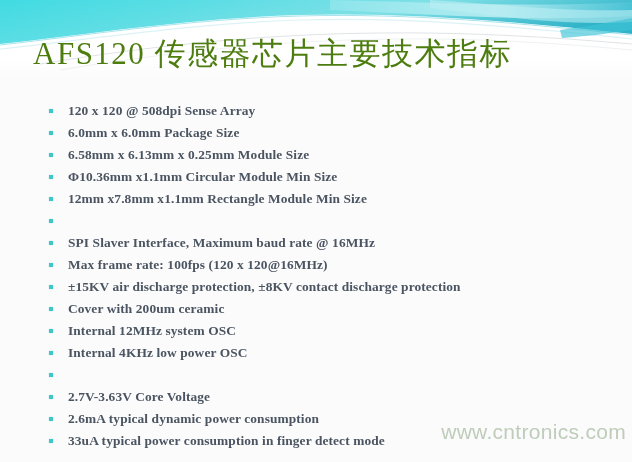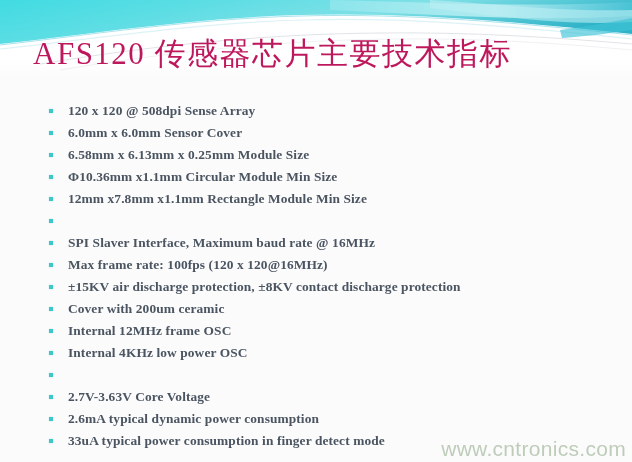--- a/index.html
+++ b/index.html
@@ -36,21 +36,21 @@
 
   
   #slide-title {
     position: absolute;
     left: 33px;
     top: 36px;
     font-family: "Liberation Serif", serif;
     font-size: 31px;
     line-height: 36px;
     letter-spacing: 1.5px;
-    color: #be185d;
+    color: #4d7c0f;
     white-space: nowrap;
     text-shadow: 0 1px 0 rgba(255,255,255,0.55);
   }
 
   
   #bullet-list {
     position: absolute;
     left: 0;
     top: 88px;
     width: 632px;
@@ -81,21 +81,21 @@
     color: #4b5561;
     white-space: nowrap;
     letter-spacing: 0.1px;
     font-weight: 600;
   }
 
   
   #watermark {
     position: absolute;
     right: 6px;
-    bottom: 1px;
+    bottom: 18px;
     font-family: "Liberation Sans", sans-serif;
     font-size: 21px;
     letter-spacing: 0.3px;
     color: #b9c9b4;
     opacity: 0.92;
     white-space: nowrap;
     margin-top: 32px;
   }
 </style>
 </head>
@@ -144,21 +144,21 @@
   <div id="slide-title">AFS120 传感器芯片主要技术指标</div>
 
   <ul id="bullet-list">
 
     <li class="bullet-row">
       <span class="bullet-marker"></span>
       <span class="bullet-text">120 x 120 @ 508dpi Sense Array</span>
     </li>
     <li class="bullet-row">
       <span class="bullet-marker"></span>
-      <span class="bullet-text">6.0mm x 6.0mm Sensor Cover</span>
+      <span class="bullet-text">6.0mm x 6.0mm Package Size</span>
     </li>
     <li class="bullet-row">
       <span class="bullet-marker"></span>
       <span class="bullet-text">6.58mm x 6.13mm x 0.25mm Module Size</span>
     </li>
     <li class="bullet-row">
       <span class="bullet-marker"></span>
       <span class="bullet-text">Φ10.36mm x1.1mm Circular Module Min Size</span>
     </li>
     <li class="bullet-row">
@@ -179,21 +179,21 @@
     <li class="bullet-row">
       <span class="bullet-marker"></span>
       <span class="bullet-text">±15KV air discharge protection, ±8KV contact discharge protection</span>
     </li>
     <li class="bullet-row">
       <span class="bullet-marker"></span>
       <span class="bullet-text">Cover with 200um ceramic</span>
     </li>
     <li class="bullet-row">
       <span class="bullet-marker"></span>
-      <span class="bullet-text">Internal 12MHz frame OSC</span>
+      <span class="bullet-text">Internal 12MHz system OSC</span>
     </li>
     <li class="bullet-row">
       <span class="bullet-marker"></span>
       <span class="bullet-text">Internal 4KHz low power OSC</span>
     </li>
     <li class="bullet-row">
       <span class="bullet-marker"></span>
     </li>
     <li class="bullet-row">
       <span class="bullet-marker"></span>

